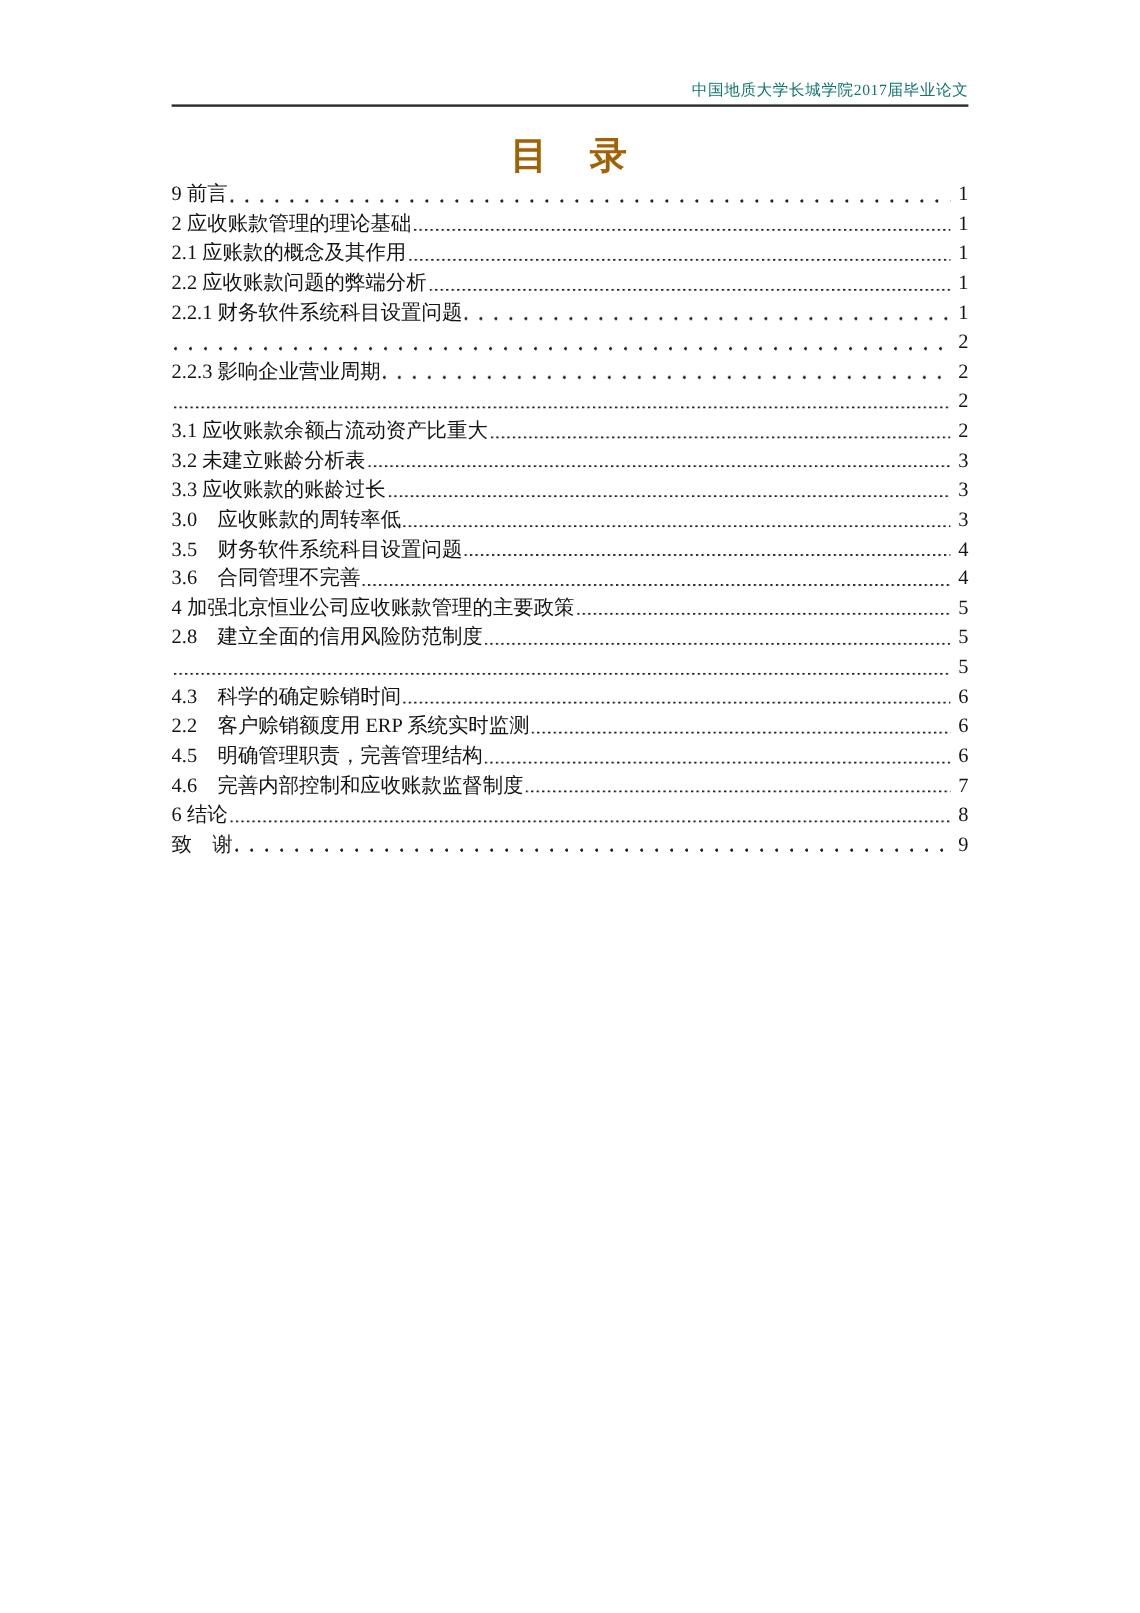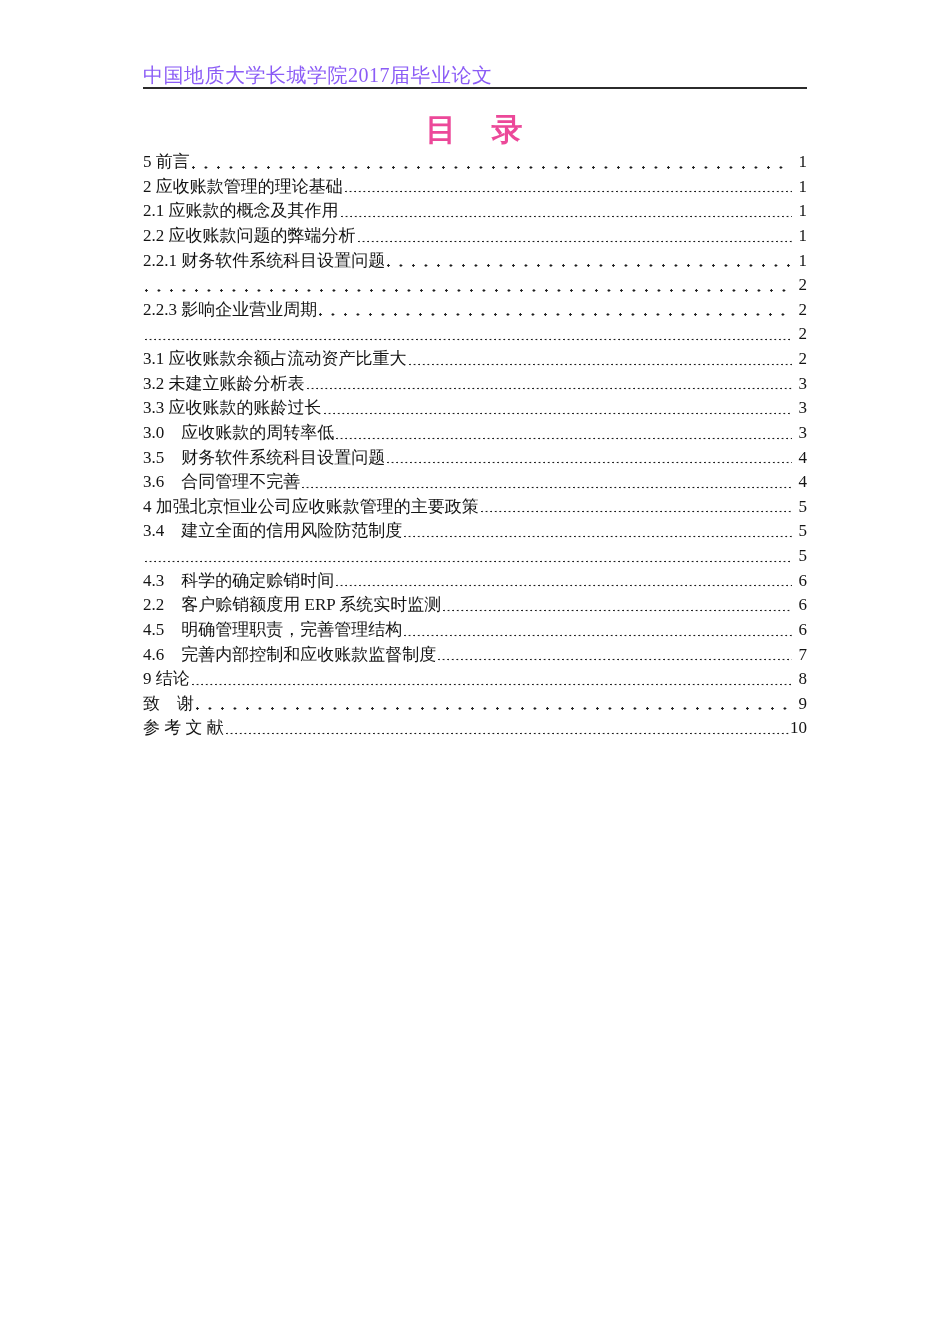--- a/index.html
+++ b/index.html
@@ -15,40 +15,40 @@
     color: #111111;
   }
   .sheet {
     position: relative;
     width: 950px;
     height: 1344px;
     background: #ffffff;
   }
   .running-header {
     margin: 66px 143px 0;
-    text-align: left;
-    font-size: 20px;
+    text-align: right;
+    font-size: 13px;
     line-height: 18px;
     letter-spacing: 0.5px;
-    color: #8b5cf6;
+    color: #0f766e;
   }
   .header-rule {
     margin: 3px 143px 0;
     border: none;
     border-top: 2px solid #2b2b2b;
     height: 0;
   }
   .doc-title {
     margin: 23px 143px 0;
     text-align: center;
     font-size: 31px;
     line-height: 36px;
     font-weight: bold;
     letter-spacing: 2px;
-    color: #ec4899;
+    color: #a16207;
     white-space: pre;
   }
   .toc {
     margin: 2px 143px 0;
   }
   .toc-row {
     display: flex;
     align-items: stretch;
     height: 24.63px;
     line-height: 24.63px;
@@ -87,21 +87,21 @@
 <div class="sheet">
 
   <div class="running-header">中国地质大学长城学院2017届毕业论文</div>
   <div class="header-rule"></div>
 
   <h1 class="doc-title">目　录</h1>
 
   <div class="toc">
 
     <div class="toc-row">
-      <span class="toc-entry-title">5 前言</span>
+      <span class="toc-entry-title">9 前言</span>
       <span class="toc-leader" data-leader="sparse"></span>
       <span class="toc-entry-page">1</span>
     </div>
 
     <div class="toc-row">
       <span class="toc-entry-title">2 应收账款管理的理论基础</span>
       <span class="toc-leader" data-leader="dense"></span>
       <span class="toc-entry-page">1</span>
     </div>
 
@@ -175,21 +175,21 @@
       <span class="toc-entry-page">4</span>
     </div>
 
     <div class="toc-row">
       <span class="toc-entry-title">4 加强北京恒业公司应收账款管理的主要政策</span>
       <span class="toc-leader" data-leader="dense"></span>
       <span class="toc-entry-page">5</span>
     </div>
 
     <div class="toc-row">
-      <span class="toc-entry-title">3.4　建立全面的信用风险防范制度</span>
+      <span class="toc-entry-title">2.8　建立全面的信用风险防范制度</span>
       <span class="toc-leader" data-leader="dense"></span>
       <span class="toc-entry-page">5</span>
     </div>
 
     <div class="toc-row">
       <span class="toc-leader" data-leader="dense"></span>
       <span class="toc-entry-page">5</span>
     </div>
 
     <div class="toc-row">
@@ -210,31 +210,26 @@
       <span class="toc-entry-page">6</span>
     </div>
 
     <div class="toc-row">
       <span class="toc-entry-title">4.6　完善内部控制和应收账款监督制度</span>
       <span class="toc-leader" data-leader="dense"></span>
       <span class="toc-entry-page">7</span>
     </div>
 
     <div class="toc-row">
-      <span class="toc-entry-title">9 结论</span>
+      <span class="toc-entry-title">6 结论</span>
       <span class="toc-leader" data-leader="dense"></span>
       <span class="toc-entry-page">8</span>
     </div>
 
     <div class="toc-row">
       <span class="toc-entry-title">致　谢</span>
       <span class="toc-leader" data-leader="sparse"></span>
       <span class="toc-entry-page">9</span>
     </div>
 
-    <div class="toc-row">
-      <span class="toc-entry-title">参 考 文 献</span>
-      <span class="toc-leader" data-leader="dense"></span>
-      <span class="toc-entry-page">10</span>
-    </div>
 
   </div>
 </div>
 
 </body></html>

